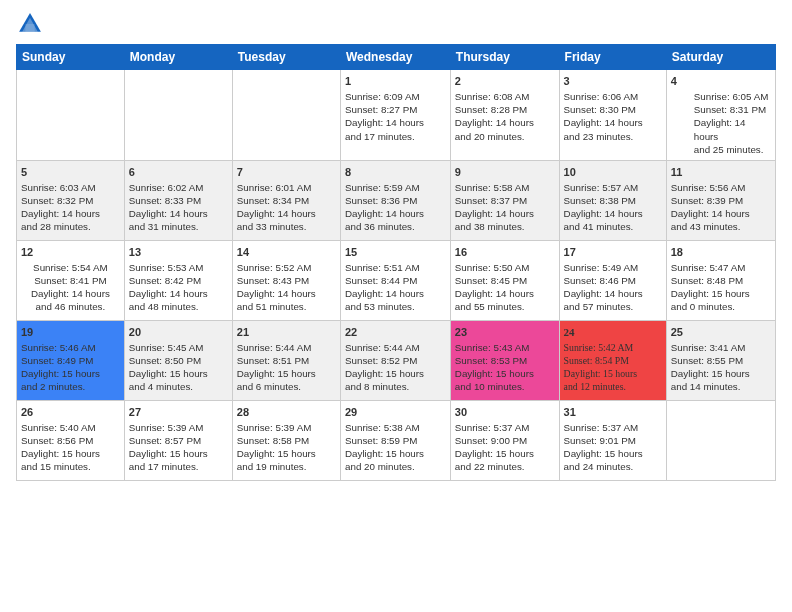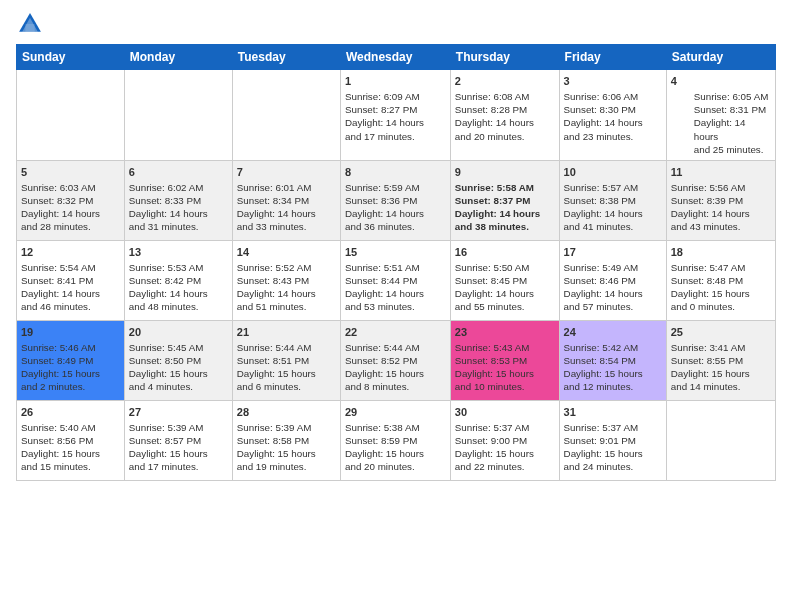--- a/index.html
+++ b/index.html
@@ -193,21 +193,21 @@
           </td>
           <td style="background: rgb(240, 240, 240);">
             <span class="day-num">8</span>
             <div class="day-info" style="white-space: pre-line;">Sunrise: 5:59 AM
 Sunset: 8:36 PM
 Daylight: 14 hours
 and 36 minutes.</div>
           </td>
           <td style="background: rgb(240, 240, 240);">
             <span class="day-num">9</span>
-            <div class="day-info" style="white-space: pre-line; font-weight: bold;">Sunrise: 5:58 AM
+            <div class="day-info" style="white-space: pre-line;">Sunrise: 5:58 AM
 Sunset: 8:37 PM
 Daylight: 14 hours
 and 38 minutes.</div>
           </td>
           <td style="background: rgb(240, 240, 240);">
             <span class="day-num">10</span>
             <div class="day-info" style="white-space: pre-line;">Sunrise: 5:57 AM
 Sunset: 8:38 PM
 Daylight: 14 hours
 and 41 minutes.</div>
@@ -216,21 +216,21 @@
             <span class="day-num">11</span>
             <div class="day-info" style="white-space: pre-line;">Sunrise: 5:56 AM
 Sunset: 8:39 PM
 Daylight: 14 hours
 and 43 minutes.</div>
           </td>
         </tr>
         <tr>
           <td>
             <span class="day-num">12</span>
-            <div class="day-info" style="white-space: pre-line;">Sunrise: 5:54 AM
+            <div class="day-info" style="white-space: pre-line; text-align: center;">Sunrise: 5:54 AM
 Sunset: 8:41 PM
 Daylight: 14 hours
 and 46 minutes.</div>
           </td>
           <td>
             <span class="day-num">13</span>
             <div class="day-info" style="white-space: pre-line;">Sunrise: 5:53 AM
 Sunset: 8:42 PM
 Daylight: 14 hours
 and 48 minutes.</div>
@@ -300,21 +300,21 @@
 Daylight: 15 hours
 and 8 minutes.</div>
           </td>
           <td style="background: #ec4899;">
             <span class="day-num">23</span>
             <div class="day-info" style="white-space: pre-line;">Sunrise: 5:43 AM
 Sunset: 8:53 PM
 Daylight: 15 hours
 and 10 minutes.</div>
           </td>
-          <td style="background: #c4b5fd;">
+          <td style="background: #ef4444; font-family: Liberation Serif, serif;">
             <span class="day-num">24</span>
             <div class="day-info" style="white-space: pre-line;">Sunrise: 5:42 AM
 Sunset: 8:54 PM
 Daylight: 15 hours
 and 12 minutes.</div>
           </td>
           <td style="background: rgb(240, 240, 240);">
             <span class="day-num">25</span>
             <div class="day-info" style="white-space: pre-line;">Sunrise: 3:41 AM
 Sunset: 8:55 PM

